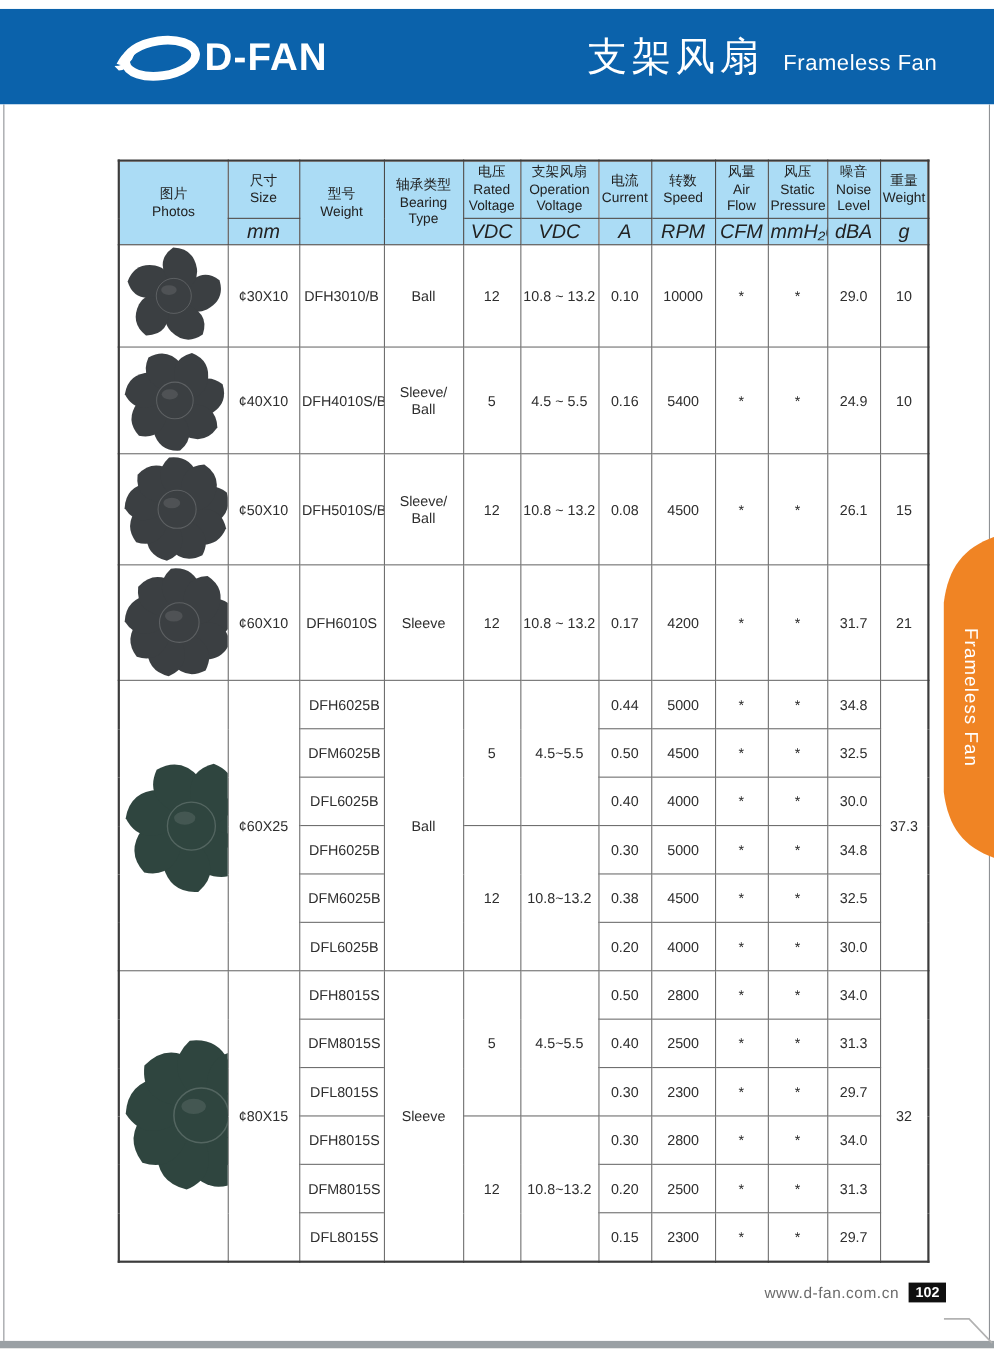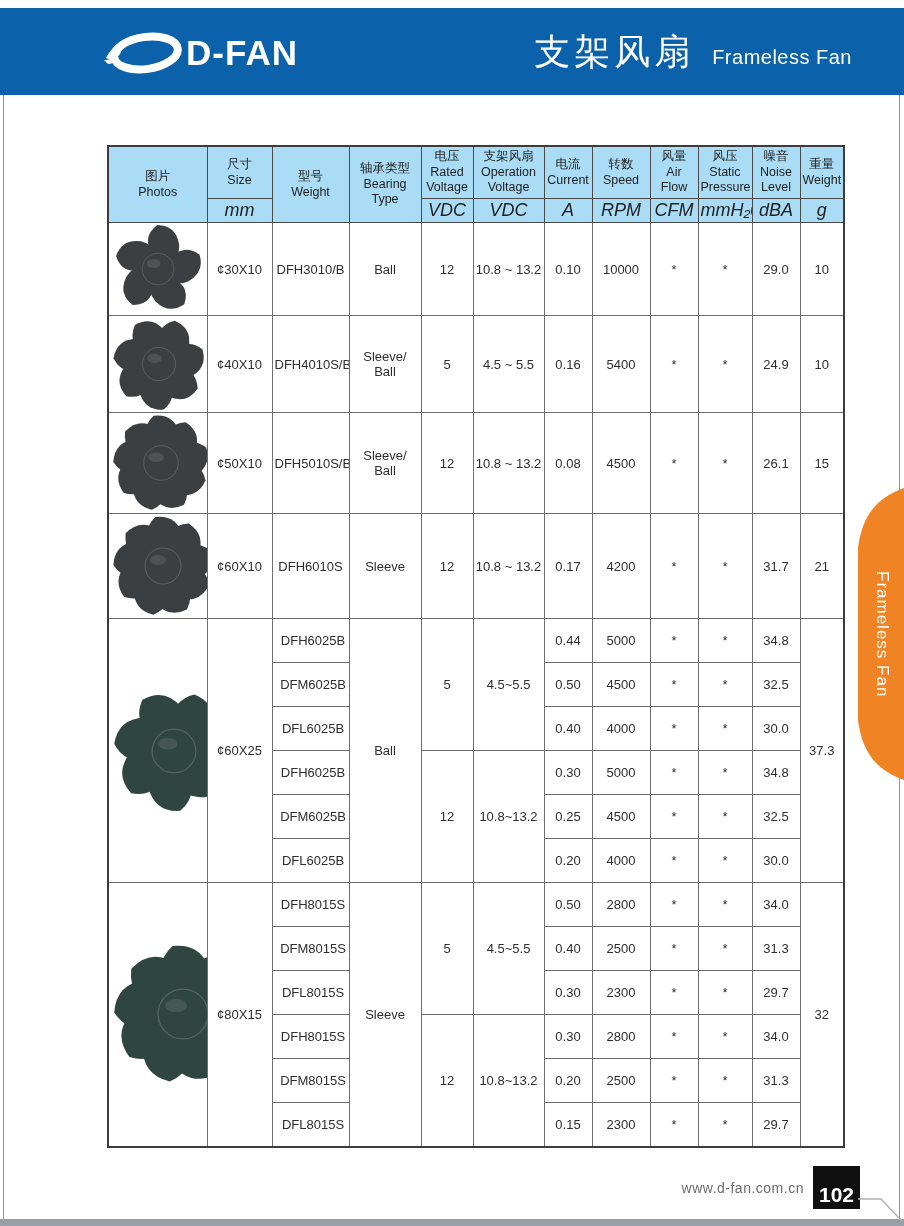--- a/index.html
+++ b/index.html
@@ -51,21 +51,21 @@
   .side-tab svg{position:absolute;left:0;top:0;}
   .side-tab .tab-text{
     position:absolute;left:26px;top:0;height:292px;width:24px;
     display:flex;align-items:center;justify-content:center;
     writing-mode:vertical-rl;color:#fff;font-size:17px;letter-spacing:1px;white-space:nowrap;
   }
 
   
   .footer{position:absolute;top:1166px;right:44px;display:flex;align-items:center;gap:9px;}
   .footer-url{color:#6b6b6b;font-size:14px;letter-spacing:.5px;}
-  .page-badge{background:#101010;color:#fff;font-size:21px;font-weight:bold;padding:17px 6px 2px;}
+  .page-badge{background:#101010;color:#fff;font-size:13px;font-weight:bold;padding:1px 6px 2px;}
   .corner-line{position:absolute;left:858px;top:1190px;}
 </style>
 </head>
 <body>
 
 <div class="page">
 
   <div class="edge-line left"></div>
   <div class="edge-line right"></div>
   <div class="bottom-bar"></div>
@@ -322,21 +322,21 @@
           <td class="voltage-cell" rowspan="3">12</td>
           <td class="voltage-cell" rowspan="3">10.8~13.2</td>
           <td>0.30</td>
           <td>5000</td>
           <td>*</td>
           <td>*</td>
           <td>34.8</td>
         </tr>
         <tr class="sub">
           <td class="model-cell grouped">DFM6025B</td>
-          <td>0.25</td>
+          <td>0.38</td>
           <td>4500</td>
           <td>*</td>
           <td>*</td>
           <td>32.5</td>
         </tr>
         <tr class="sub">
           <td class="model-cell grouped">DFL6025B</td>
           <td>0.20</td>
           <td>4000</td>
           <td>*</td>

